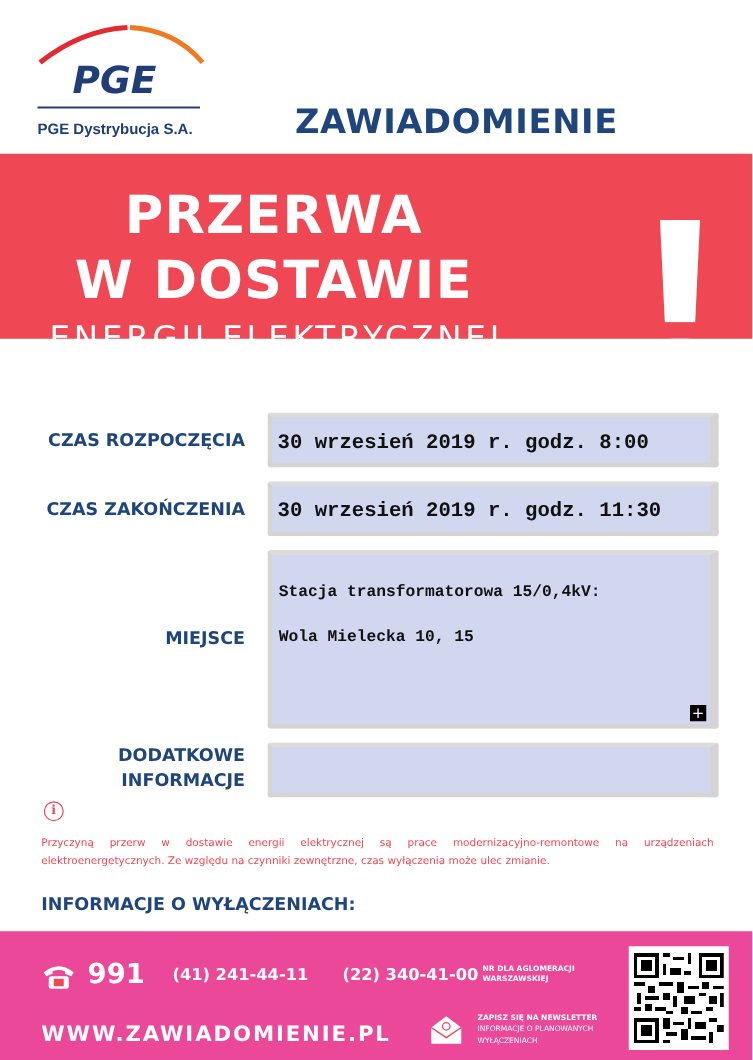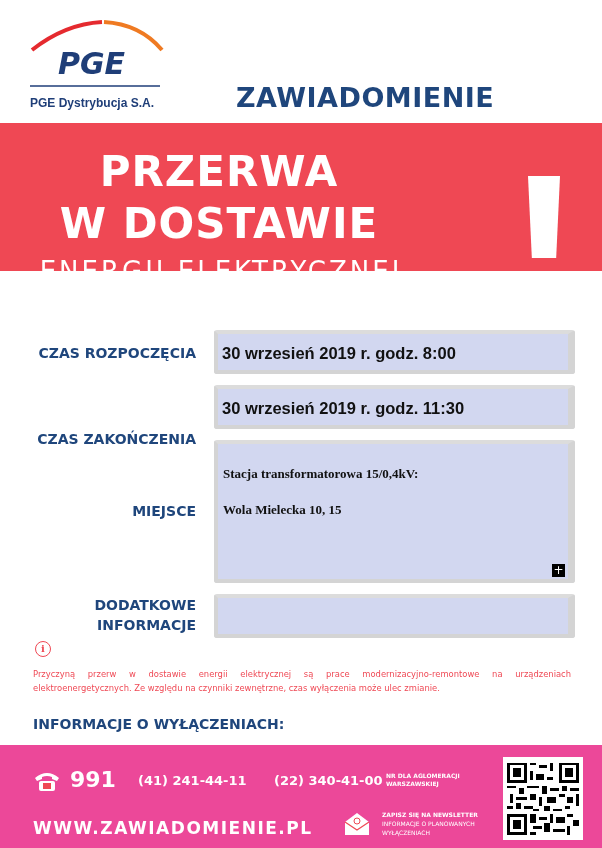--- a/index.html
+++ b/index.html
@@ -17,22 +17,22 @@
   .banner-l1 { position: absolute; left: 0; width: 602px; text-align: center; color: #fff; font-family: "DejaVu Sans", sans-serif; font-weight: bold; }
   .b1 { top: 24px; font-size: 42px; left: -82px; letter-spacing: 1px; }
   .b2 { top: 76px; font-size: 42px; left: -82px; letter-spacing: 1px; }
   .b3 { top: 133px; font-size: 26px; left: -80px; font-weight: normal; letter-spacing: 3px; font-family: "DejaVu Sans", sans-serif; }
   .excl-bar { position: absolute; left: 528px; top: 53px; width: 32px; height: 82px; background: #fff; clip-path: polygon(0 0, 100% 0, 88% 100%, 12% 100%); }
   .excl-dot { position: absolute; left: 528px; top: 148px; width: 32px; height: 32px; background: #fff; border-radius: 9px; }
 
   
   .label { position: absolute; right: 406px; text-align: right; font-family: "DejaVu Sans", sans-serif; font-weight: bold; font-size: 14px; color: #1f467c; line-height: 22px; white-space: nowrap; }
   .field { position: absolute; left: 214px; width: 361px; background: #d2d7f0; border: 4px solid #d4d4d4; border-right-width: 7px; border-top-color: #dcdcdc; border-radius: 3px; }
-  .field-text { font-family: Liberation Sans, sans-serif; font-weight: bold; font-size: 16.5px; color: #111; }
-  .field-small { font-family: Liberation Serif, serif; font-weight: bold; font-size: 13px; color: #111; position: absolute; left: 5px; }
+  .field-text { font-family: Liberation Mono, monospace; font-weight: bold; font-size: 16.5px; color: #111; }
+  .field-small { font-family: Liberation Mono, monospace; font-weight: bold; font-size: 13px; color: #111; position: absolute; left: 5px; }
   .plus { position: absolute; right: 3px; bottom: 2px; width: 13px; height: 13px; background: #000; color: #fff; font-size: 12px; line-height: 13px; text-align: center; font-family: "DejaVu Sans", sans-serif; }
 
   
   .info-icon { position: absolute; left: 35px; top: 641px; width: 16px; height: 16px; border: 1.5px solid #ef4854; border-radius: 50%; color: #ef4854; font-size: 10px; line-height: 13px; text-align: center; font-family: "DejaVu Serif", serif; font-weight: bold; }
   .info-text { position: absolute; left: 33px; top: 667px; width: 538px; font-family: "DejaVu Sans", sans-serif; font-size: 8.4px; line-height: 14px; color: #ef4854; text-align: justify; }
   .info-heading { position: absolute; left: 33px; top: 716px; font-family: "DejaVu Sans", sans-serif; font-weight: bold; font-size: 14px; color: #1f467c; }
 
   
   .footer { position: absolute; left: 0; top: 745px; width: 602px; height: 103px; background: #ec4899; }
   .phone-icon { position: absolute; left: 33px; top: 25px; width: 28px; height: 22px; }
@@ -70,21 +70,21 @@
     <div class="excl-bar"></div>
     <div class="excl-dot"></div>
   </div>
 </div>
 
 <div class="label" style="top:342px;">CZAS ROZPOCZĘCIA</div>
 <div class="field" style="top:330px; height:44px;">
   <div class="field-text" style="position:absolute; left:4px; top:10px;">30 wrzesień  2019 r.  godz. 8:00</div>
 </div>
 
-<div class="label" style="top:397px;margin-top:31px;">CZAS ZAKOŃCZENIA</div>
+<div class="label" style="top:397px;">CZAS ZAKOŃCZENIA</div>
 <div class="field" style="top:385px; height:44px;">
   <div class="field-text" style="position:absolute; left:4px; top:10px;">30 wrzesień  2019 r.  godz. 11:30</div>
 </div>
 
 <div class="label" style="top:500px;">MIEJSCE</div>
 <div class="field" style="top:440px; height:143px;">
   <div class="field-small" style="top:22px;">Stacja transformatorowa 15/0,4kV:</div>
   <div class="field-small" style="top:58px;">Wola Mielecka 10, 15</div>
   <div class="plus">+</div>
 </div>

